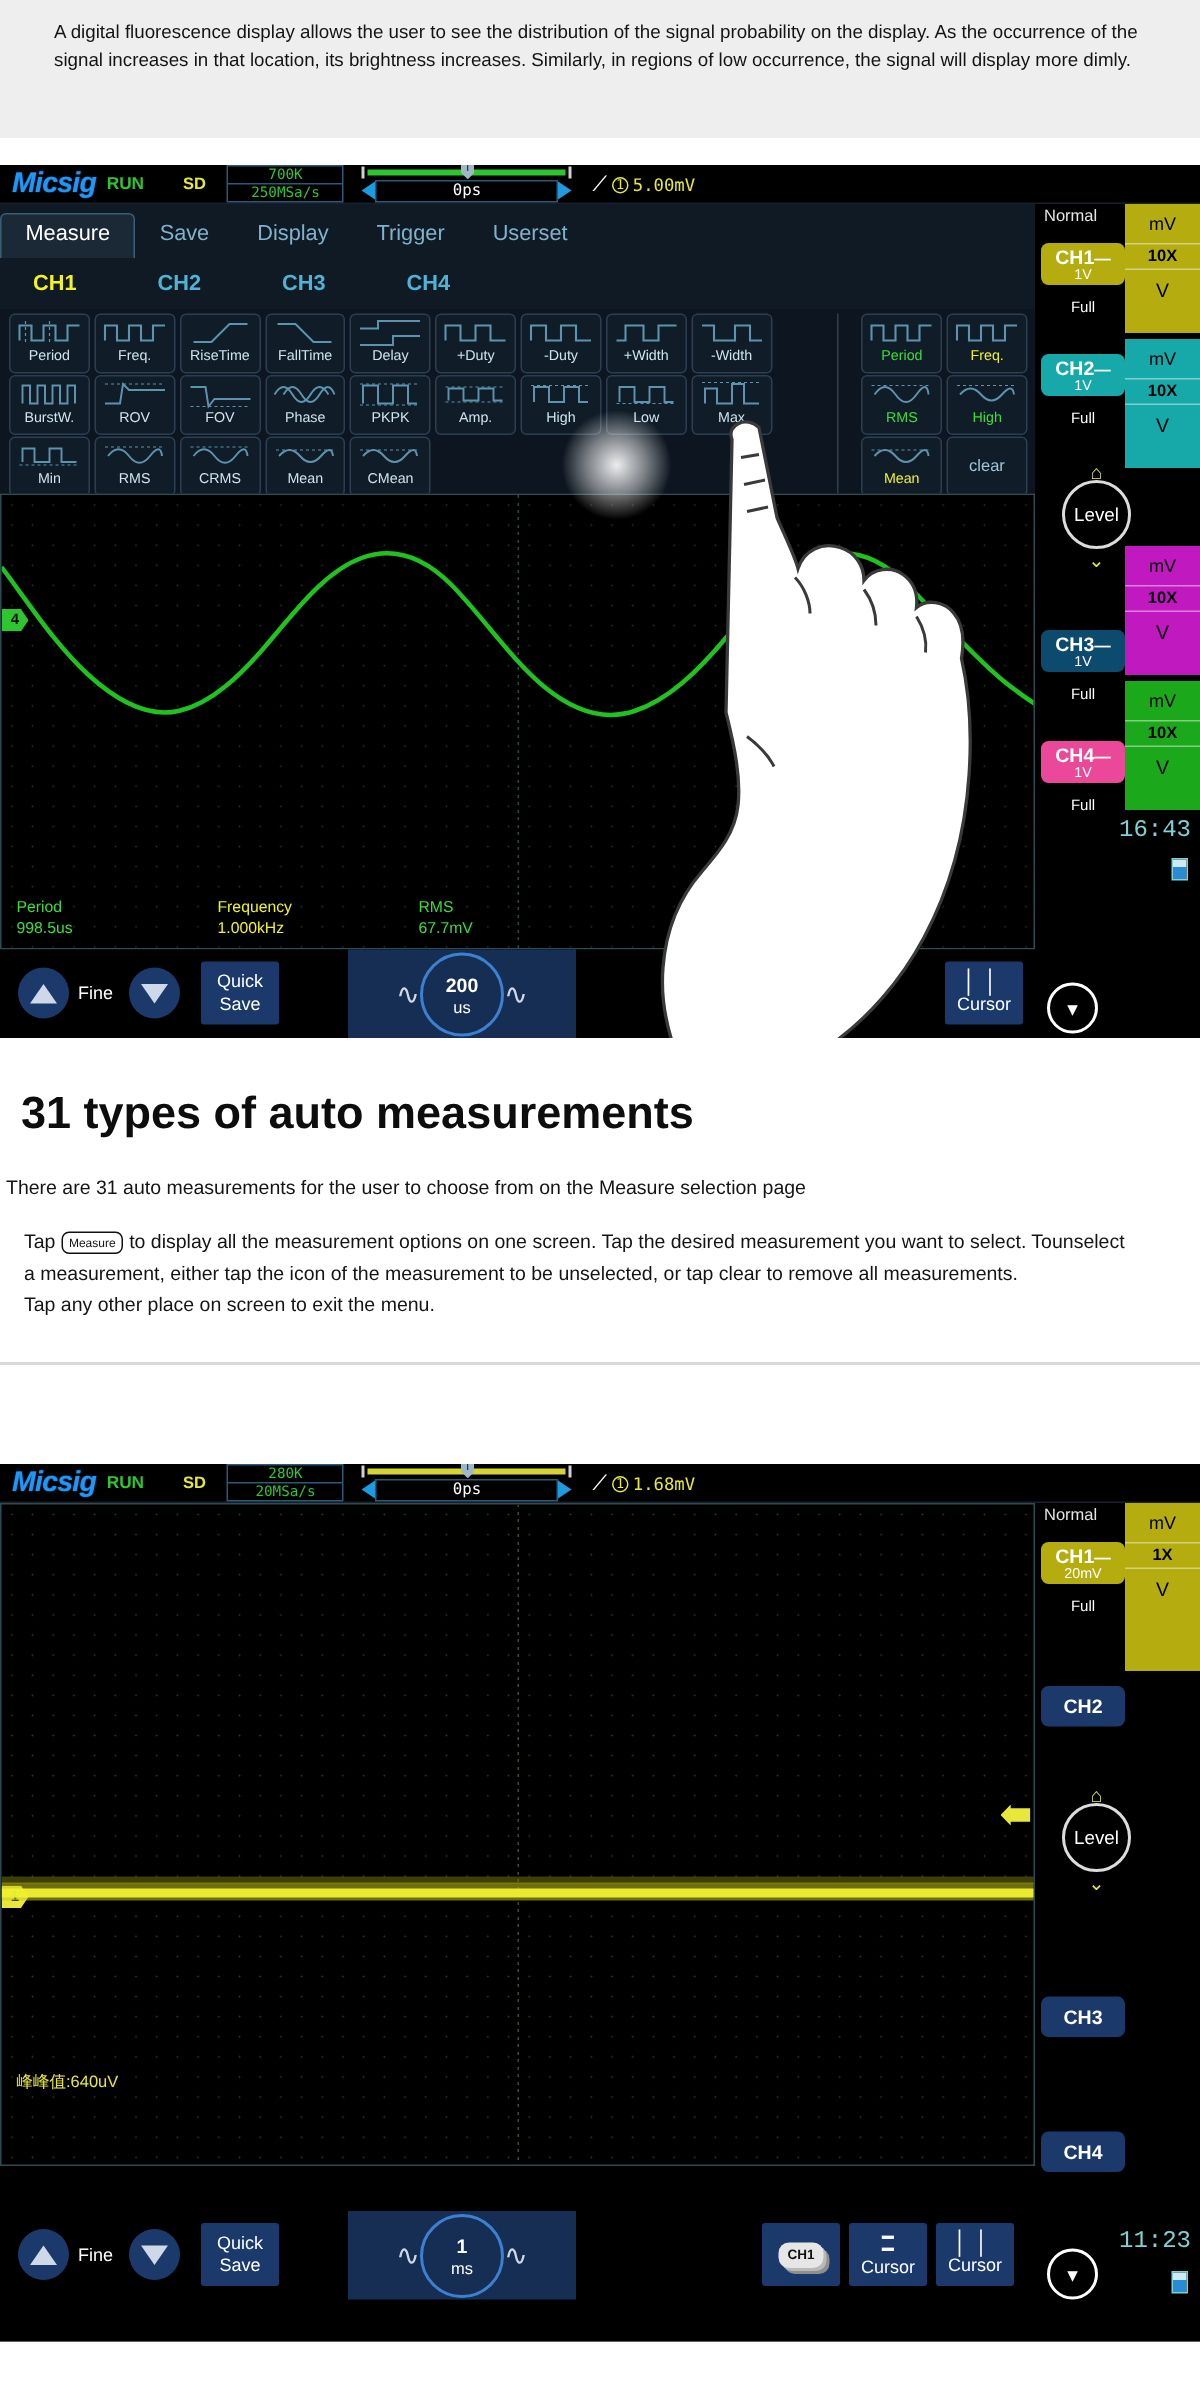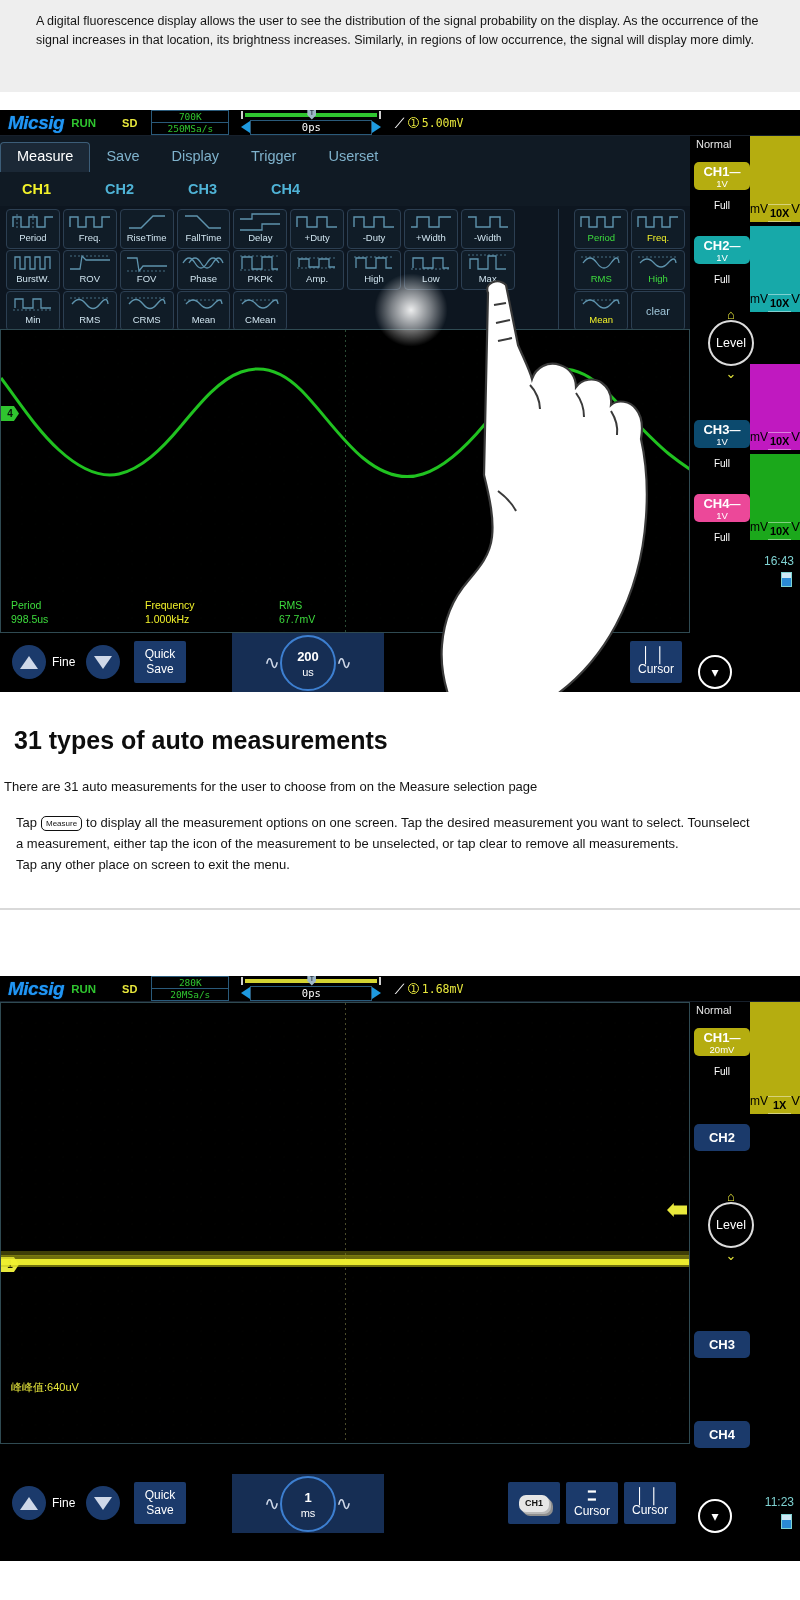--- a/index.html
+++ b/index.html
@@ -215,40 +215,39 @@
   .chbtn .s { font-size: 9.5px; color: #fff; line-height: 10px; }
   .chfull {
     position: absolute; left: 4px; width: 56px; text-align: center;
     font-size: 10px; color: #ffffff;
   }
   .chbtn.inactive { background: #1b3a6b; padding: 6px 0; }
   .chbtn.inactive .n { font-size: 13px; }
 
   .scalecol {
     position: absolute; right: 0; width: 50px;
-    display: flex; flex-direction: row; align-items: flex-end;
+    display: flex; flex-direction: column; align-items: center;
   }
   .scalecol .u { font-size: 12px; padding: 6px 0; }
   .scalecol .x { font-size: 11px; font-weight: bold; padding: 2px 0; width: 100%; text-align: center;
                  border-top: 1px solid rgba(255,255,255,.45); border-bottom: 1px solid rgba(255,255,255,.45); }
   .scalecol .v { font-size: 13px; padding: 6px 0; }
 
   .levelknob {
     position: absolute; left: 18px; width: 46px; height: 46px;
     border: 2px solid #dcdcdc; border-radius: 50%;
     color: #ffffff; font-size: 12.5px; text-align: center; line-height: 43px;
   }
   .lvchev {
     position: absolute; left: 30px; width: 22px; height: 9px; color: #e8e83c;
     font-size: 13px; text-align: center; line-height: 9px;
   }
   .clock {
-    position: absolute; right: 6px; font-size: 12px; color: #7fd2d2;
-    font-family: Liberation Sans, sans-serif;
-    margin-top: 10px;
+    position: absolute; right: 6px; font-size: 16px; color: #7fd2d2;
+    font-family: Liberation Mono, monospace;
   }
 
   
   .toolbar {
     position: absolute; left: 0; width: 690px; background: #000;
   }
   .tb1 { top: 523px; height: 59px; }
   .tb2 { top: 468px; height: 117px; }
   .circbtn {
     position: absolute; width: 34px; height: 34px; border-radius: 50%;
@@ -290,21 +289,21 @@
   
   .hand { position: absolute; pointer-events: none; }
   .glow {
     position: absolute; width: 74px; height: 74px; border-radius: 50%;
     background: radial-gradient(circle, rgba(255,255,255,.92) 0%, rgba(255,255,255,.45) 38%, rgba(255,255,255,0) 70%);
   }
 
   
   .midtext { position: absolute; left: 0; top: 700px; width: 800px; }
   .midtext h2 {
-    font-size: 25px; color: #0d0d0d; padding: 26px 0 0 14px; font-weight: bold;
+    font-size: 30px; color: #0d0d0d; padding: 26px 0 0 14px; font-weight: bold;
   }
   .midtext .p1 { font-size: 13px; color: #141414; padding: 24px 0 0 4px; }
   .midtext .p2 { font-size: 13px; color: #141414; padding: 18px 0 0 16px; line-height: 21px; width: 760px; }
   .inlinekey {
     display: inline-block; border: 1.5px solid #111; border-radius: 5px;
     padding: 1px 4px; font-size: 8px; line-height: 11px; margin: 0 4px; vertical-align: 1px;
   }
   .botline { position: absolute; left: 0; top: 908px; width: 800px; height: 2px; background: #d9d9d9; }
 </style>
 </head>

